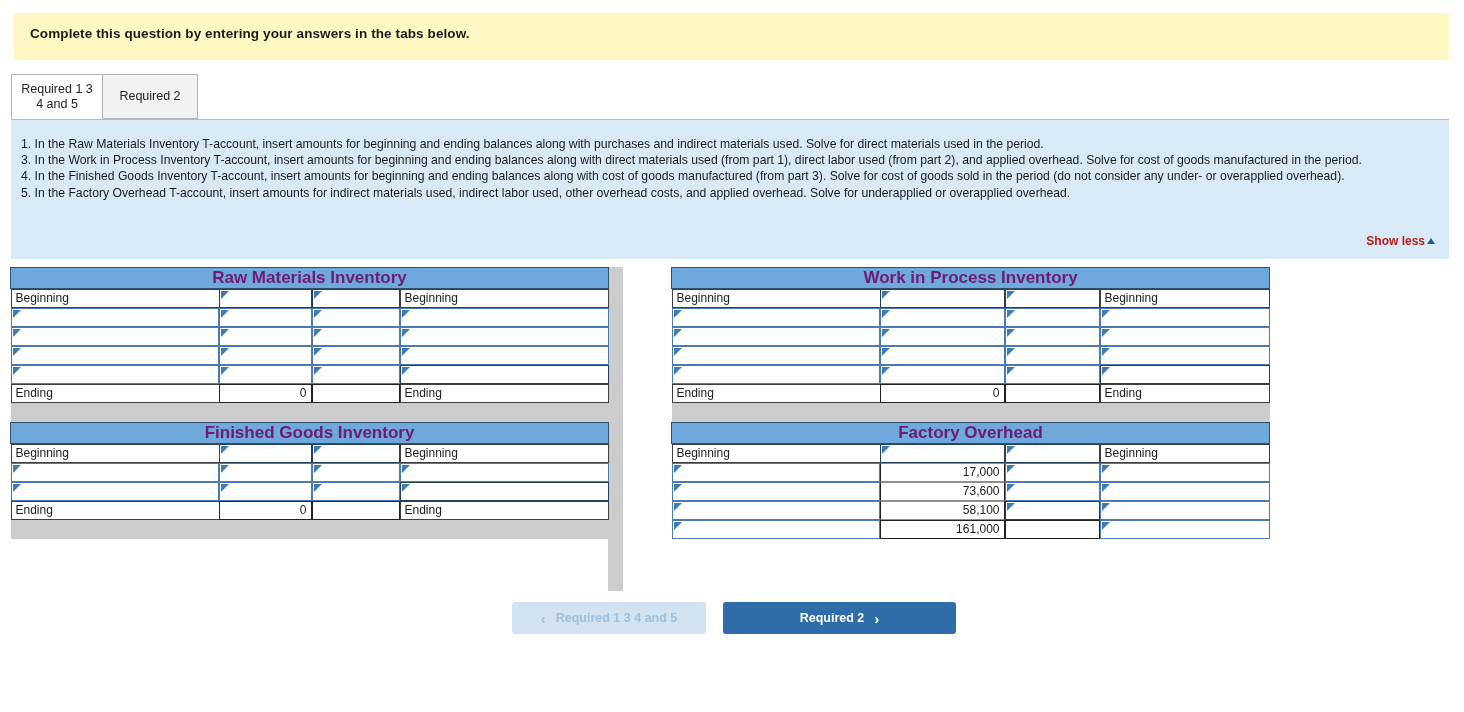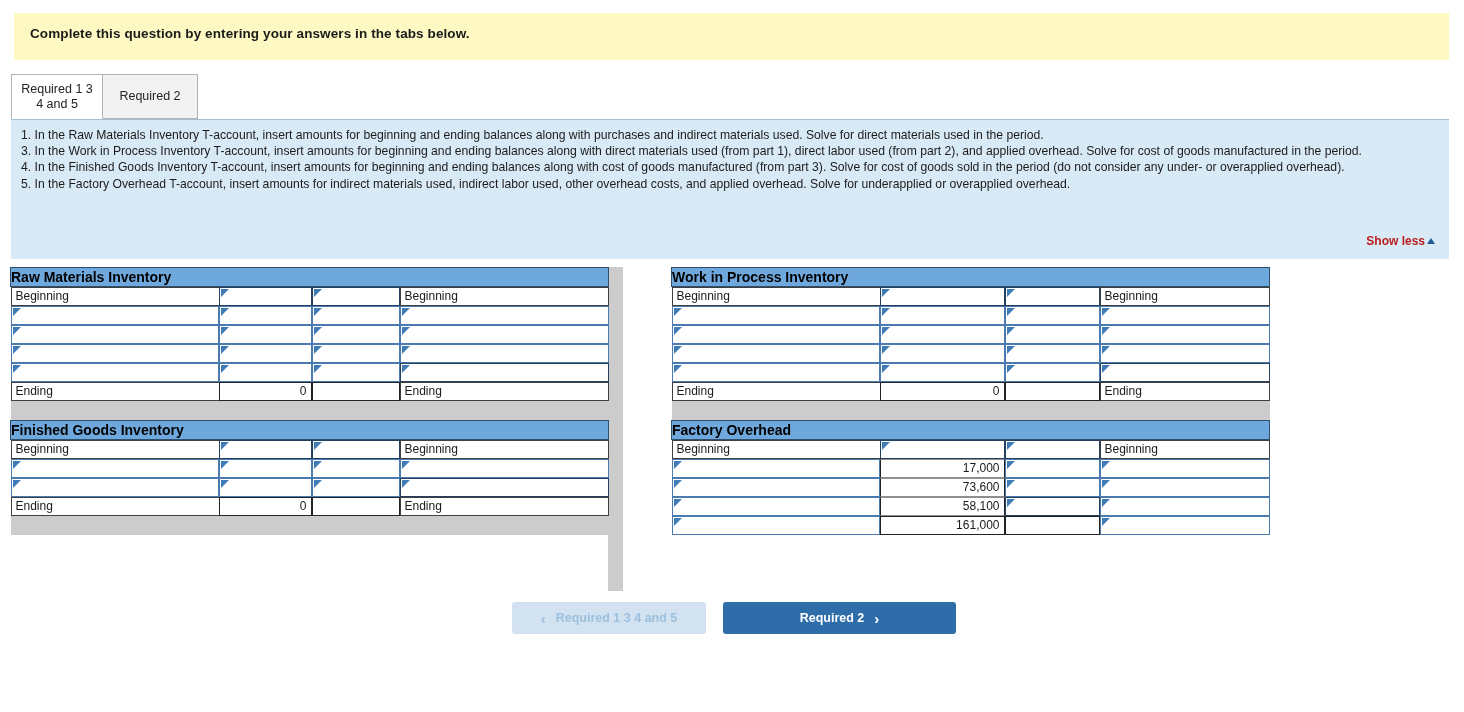--- a/index.html
+++ b/index.html
@@ -81,21 +81,21 @@
     top: 119px;
     width: 1438px;
     height: 140px;
     background: #d9eaf7;
     border-top: 1px solid #9fbfd6;
     box-sizing: border-box;
   }
   .instr-body {
     position: absolute;
     left: 10px;
-    top: 7px;
+    top: 16px;
     width: 1419px;
     font-size: 12.2px;
     color: #1b1b1b;
     line-height: 16.2px;
   }
   .instr-body p { margin: 0; }
   .showless {
     position: absolute;
     right: 14px;
     top: 114px;
@@ -147,23 +147,24 @@
     background: #ffffff;
   }
   table.tacct td {
     padding: 0;
     height: 19px;
     box-sizing: border-box;
     vertical-align: middle;
   }
   .thead td {
     background: #6fa8dc;
-    color: #000000;
-    font-size: 14px;
+    color: #701a75;
+    font-size: 17px;
     font-weight: bold;
+    text-align: center;
     height: 21px;
     border: 1px solid #2f4f6f;
   }
 
   
   .cell {
     position: relative;
     height: 19px;
     box-sizing: border-box;
     background: #ffffff;

